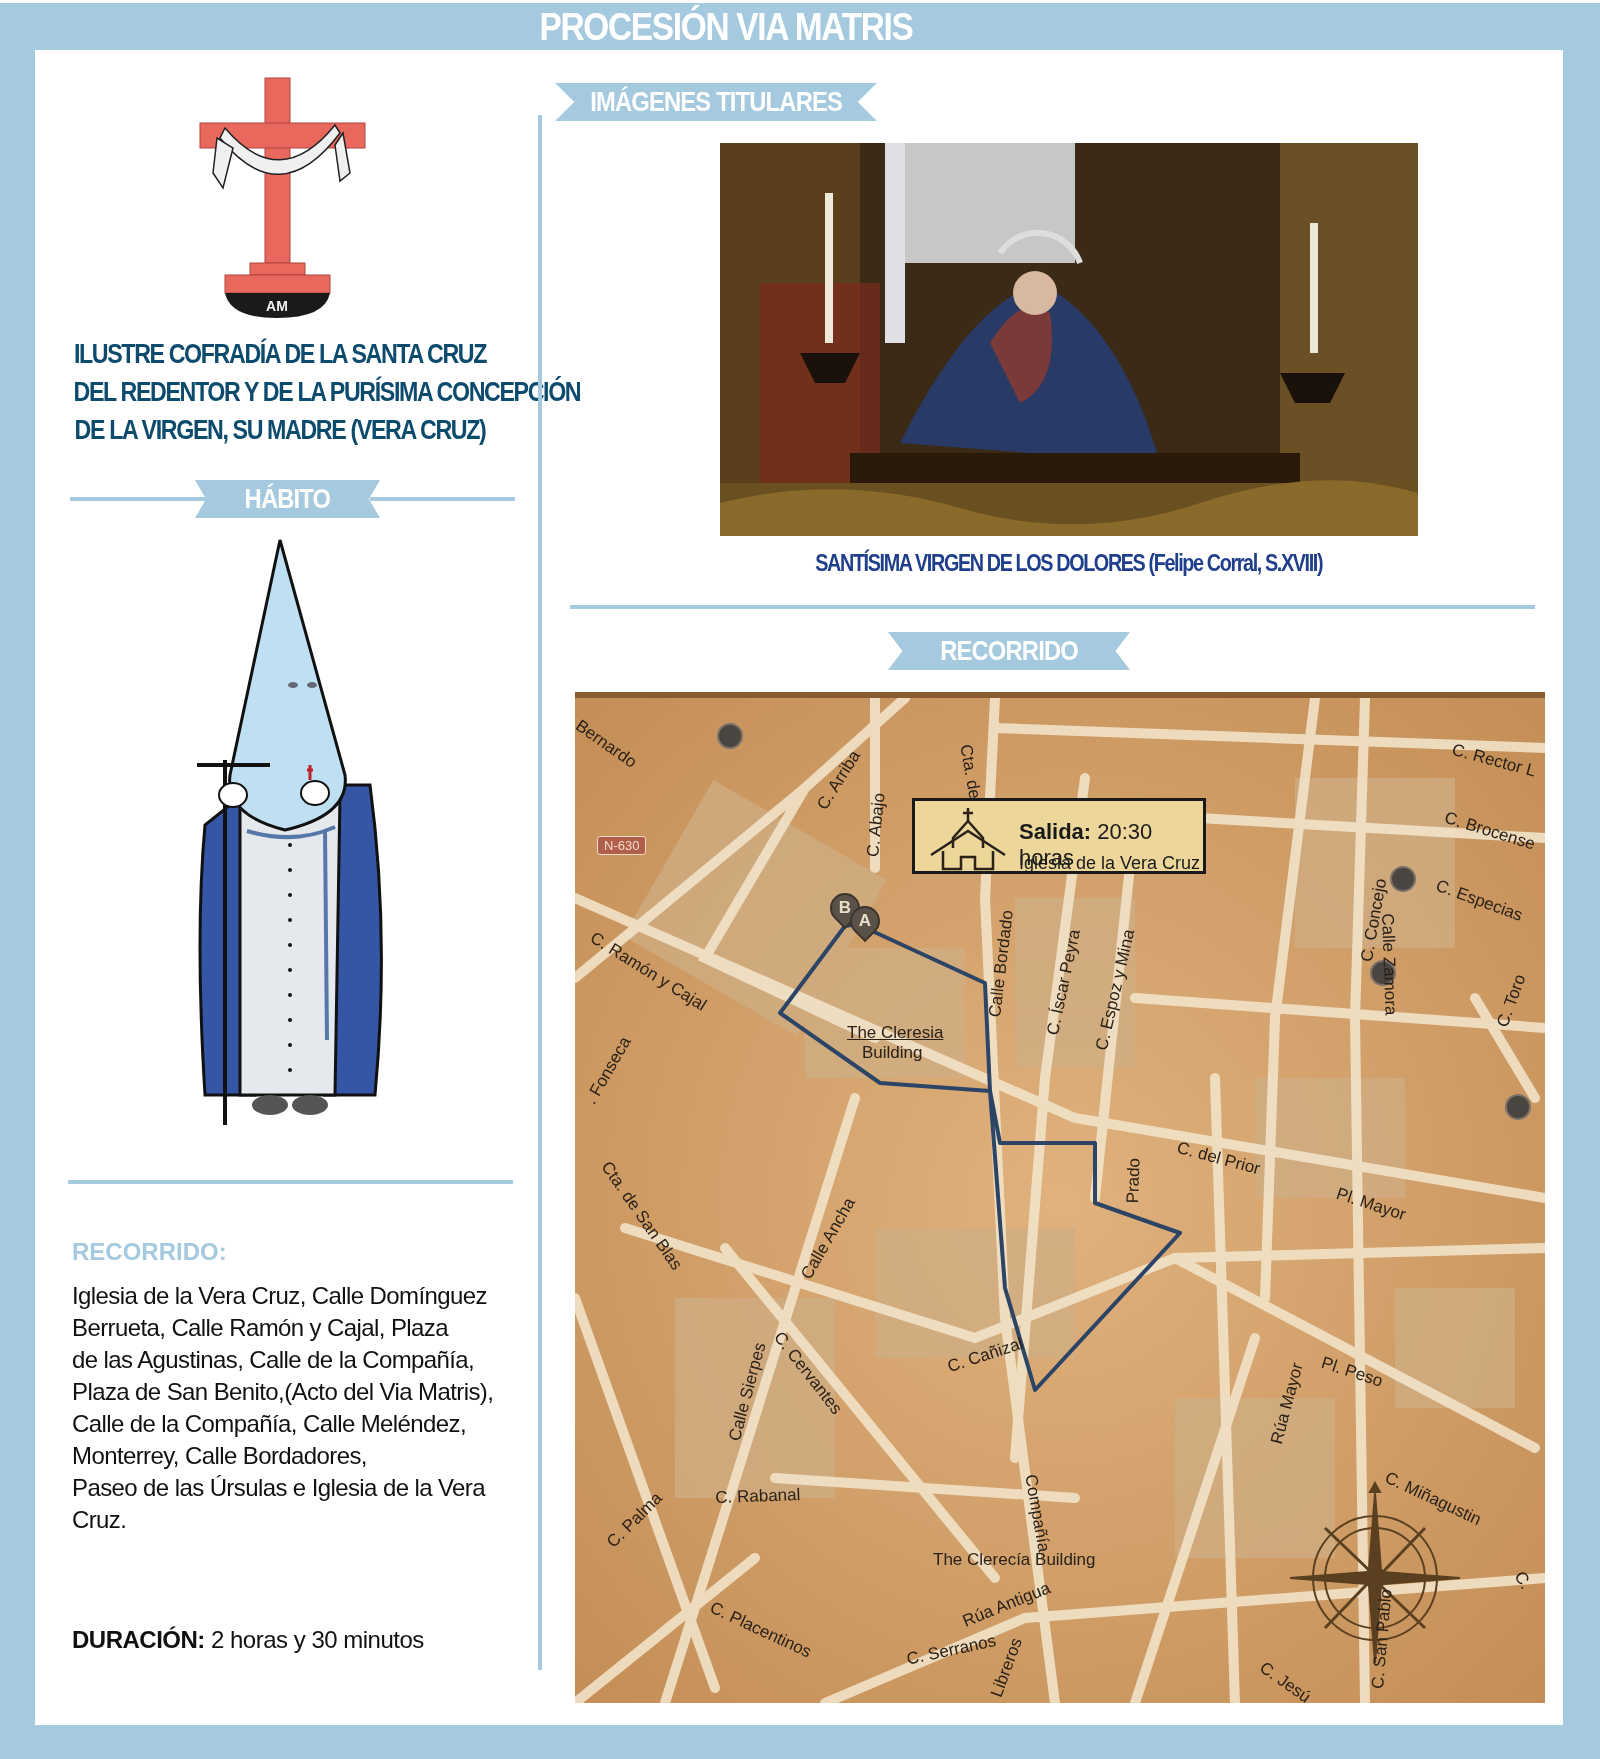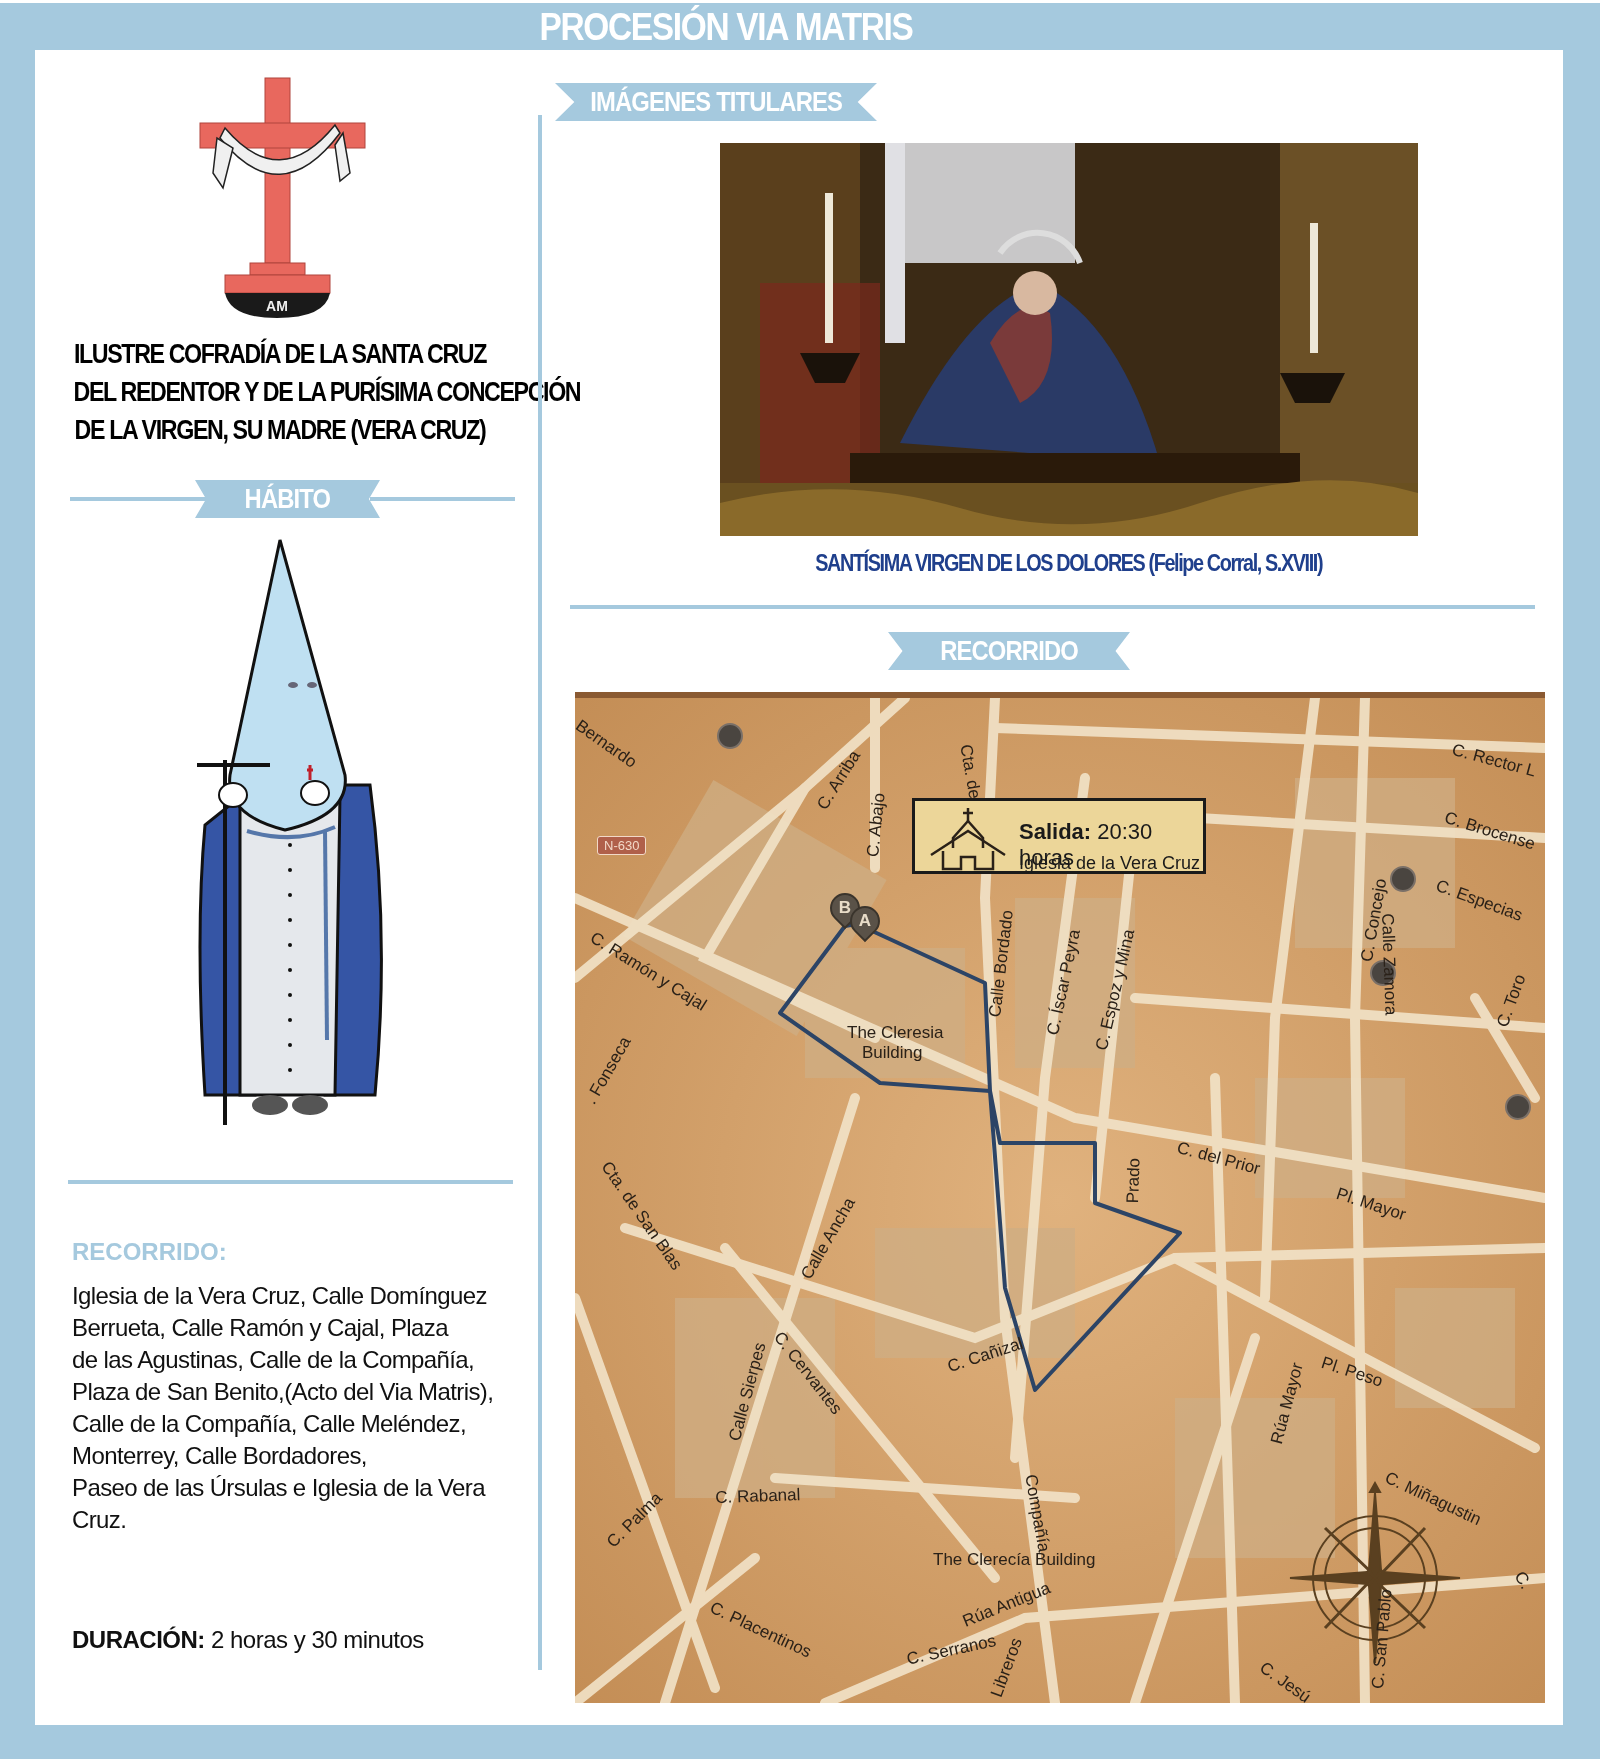--- a/index.html
+++ b/index.html
@@ -25,21 +25,21 @@
     font-weight:bold; font-size:28px; text-align:center; line-height:38px;
     clip-path: polygon(0 0, 100% 0, 94% 50%, 100% 100%, 0 100%, 6% 50%);
     letter-spacing:-1px;
   }
   .ribbon span { display:inline-block; transform: scaleX(0.85); }
   .hline { position:absolute; height:4px; background:#a5c9de; }
   .vline { position:absolute; width:4px; background:#a5c9de; }
 
   .org-name {
     position:absolute; left:40px; top:335px; width:480px; text-align:center;
-    color:#000000; font-weight:bold; font-size:27px; line-height:38px; letter-spacing:-1.6px;
+    color:#0c4a6e; font-weight:bold; font-size:27px; line-height:38px; letter-spacing:-1.6px;
   }
   .org-name div { transform: scaleX(0.86); transform-origin:center; white-space:nowrap; }
 
   .recorrido-head {
     position:absolute; left:72px; top:1238px; color:#a5c9de; font-weight:bold; font-size:24px;
   }
   .recorrido-text {
     position:absolute; left:72px; top:1280px; width:460px; color:#111; font-size:24px; line-height:32px;
     letter-spacing:-0.6px;
   }
@@ -307,21 +307,21 @@
       <div class="map-label" style="left: 880px; top: 42px; transform: rotate(15deg);">C. Rector L</div>
       <div class="map-label" style="left: 873px; top: 110px; transform: rotate(17deg);">C. Brocense</div>
       <div class="map-label" style="left: 865px; top: 178px; transform: rotate(20deg);">C. Especias</div>
       <div class="map-label" style="left: 782px; top: 262px; transform: rotate(-80deg);">C. Concejo</div>
       <div class="map-label" style="left: 822px; top: 215px; transform: rotate(88deg);">Calle Zamora</div>
       <div class="map-label" style="left: 918px; top: 325px; transform: rotate(-70deg);">C. Toro</div>
       <div class="map-label" style="left: 22px; top: 230px; transform: rotate(32deg);">C. Ramón y Cajal</div>
       <div class="map-label" style="left: 410px; top: 318px; transform: rotate(-83deg);">Calle Bordado</div>
       <div class="map-label" style="left: 468px; top: 335px; transform: rotate(-78deg);">C. Íscar Peyra</div>
       <div class="map-label" style="left: 517px; top: 350px; transform: rotate(-77deg);">C. Espoz y Mina</div>
-      <div class="map-label" style="left: 272px; top: 325px; transform: rotate(0deg);">The Cleresia</div>
+      <div class="map-label" style="left: 272px; top: 325px; transform: rotate(0deg); text-decoration: underline;">The Cleresia</div>
       <div class="map-label" style="left: 287px; top: 345px; transform: rotate(0deg);">Building</div>
       <div class="map-label" style="left: 6px; top: 400px; transform: rotate(-60deg);">. Fonseca</div>
       <div class="map-label" style="left: 605px; top: 440px; transform: rotate(15deg);">C. del Prior</div>
       <div class="map-label" style="left: 765px; top: 486px; transform: rotate(18deg);">Pl. Mayor</div>
       <div class="map-label" style="left: 38px; top: 460px; transform: rotate(55deg);">Cta. de San Blas</div>
       <div class="map-label" style="left: 222px; top: 575px; transform: rotate(-60deg);">Calle Ancha</div>
       <div class="map-label" style="left: 370px; top: 660px; transform: rotate(-18deg);">C. Cañizal</div>
       <div class="map-label" style="left: 210px; top: 630px; transform: rotate(52deg);">C. Cervantes</div>
       <div class="map-label" style="left: 150px; top: 740px; transform: rotate(-75deg);">Calle Sierpes</div>
       <div class="map-label" style="left: 692px; top: 743px; transform: rotate(-75deg);">Rúa Mayor</div>

